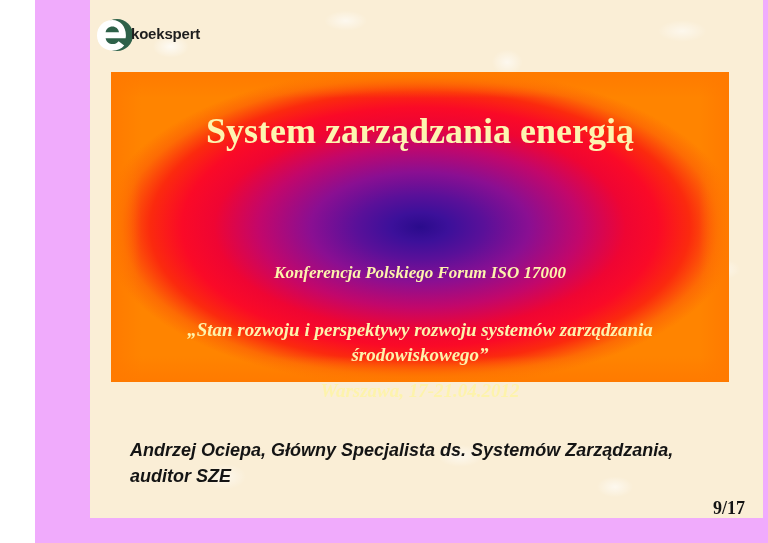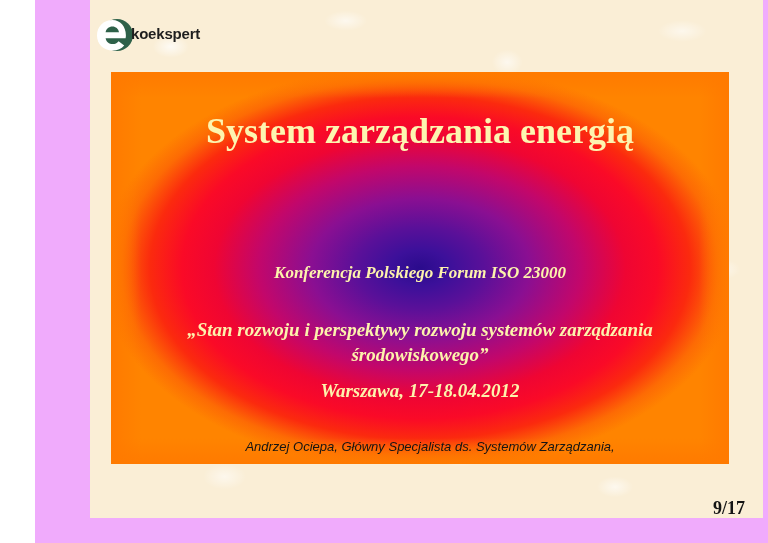--- a/index.html
+++ b/index.html
@@ -71,21 +71,21 @@
     color: #1e1e1e;
     letter-spacing: -0.2px;
   }
 
   
   #title-box {
     position: absolute;
     left: 21px;
     top: 72px;
     width: 618px;
-    height: 392px;
+    height: 310px;
     background:
       radial-gradient(ellipse 52% 52% at 50% 50%,
         #2a0b8c 0%,
         #3c109a 9%,
         #5a1099 20%,
         #8a0f92 34%,
         #c2076b 50%,
         #ef0533 64%,
         #fa0a27 74%,
         #fb2a0e 84%,
@@ -162,25 +162,24 @@
     font-size: 19px;
     text-align: center;
   }
 
   
   #author-block {
     position: absolute;
     left: 40px;
     top: 438px;
     width: 600px;
-    text-align: center;
     font-family: "Liberation Sans", sans-serif;
-    font-weight: normal;
-    font-style: italic;
-    font-size: 13px;
+    font-weight: bold;
+    font-style: italic;
+    font-size: 18px;
     line-height: 1.42;
     color: #141414;
   }
 
   
   #page-number {
     position: absolute;
     right: 18px;
     top: 498px;
     font-family: "Liberation Serif", serif;
@@ -204,28 +203,29 @@
                  C32.8 21.3 32.9 20.3 32.9 19.2 C32.9 10.5 27.2 4 19.5 4 Z
                  M12.6 16.2 C13.3 12.8 15.9 10.5 19.4 10.5 C22.9 10.5 25.4 12.8 26 16.2 Z" fill="#ffffff"></path>
       </svg>
       <div id="logo-word">koekspert</div>
     </div>
 
     <div id="title-box">
       <div id="title-inner">
         <div class="slide-title-line" id="title-line-1">System zarządzania energią</div>
 
-        <div id="conference-line">Konferencja Polskiego Forum ISO 23000</div>
+        <div id="conference-line">Konferencja Polskiego Forum ISO 17000</div>
 
         <div id="theme-block">„Stan rozwoju i perspektywy rozwoju systemów zarządzania środowiskowego”</div>
 
-        <div id="place-date-line">Warszawa, 17-18.04.2012</div>
+        <div id="place-date-line">Warszawa, 17-21.04.2012</div>
       </div>
     </div>
 
     <div id="author-block">
       <div>Andrzej Ociepa, Główny Specjalista ds. Systemów Zarządzania,</div>
+      <div>auditor SZE</div>
     </div>
 
     <div id="page-number">9/17</div>
 
   </div>
 </div>
 
 </body></html>

